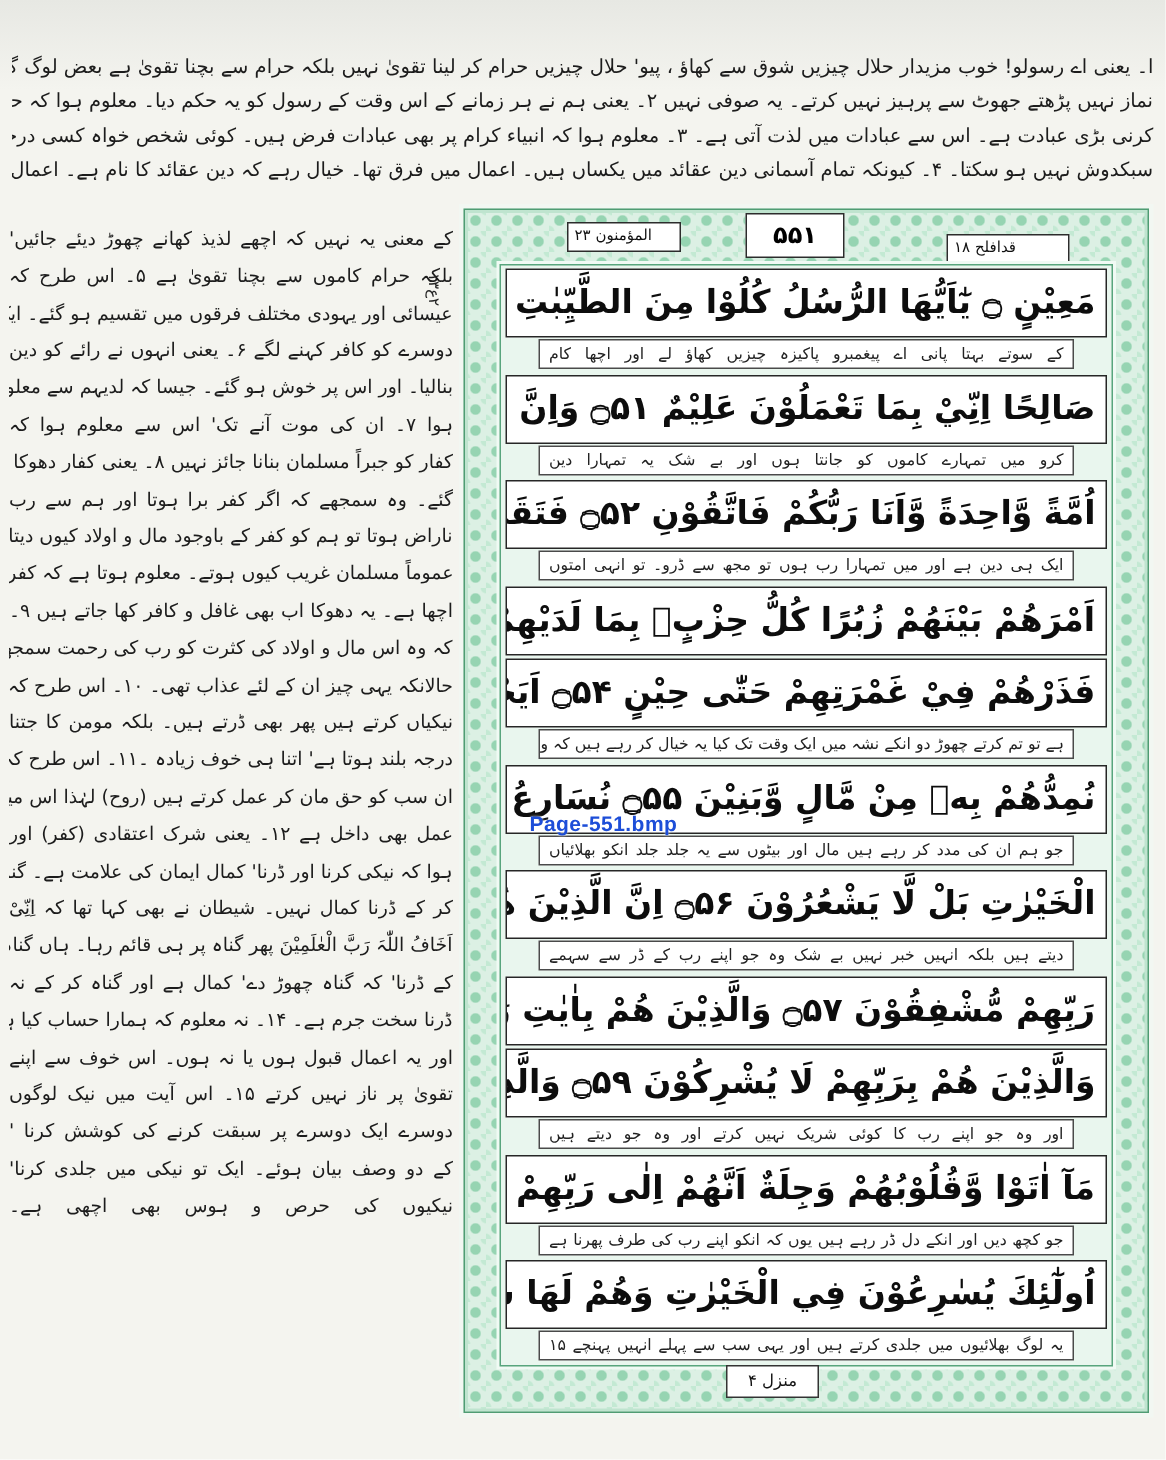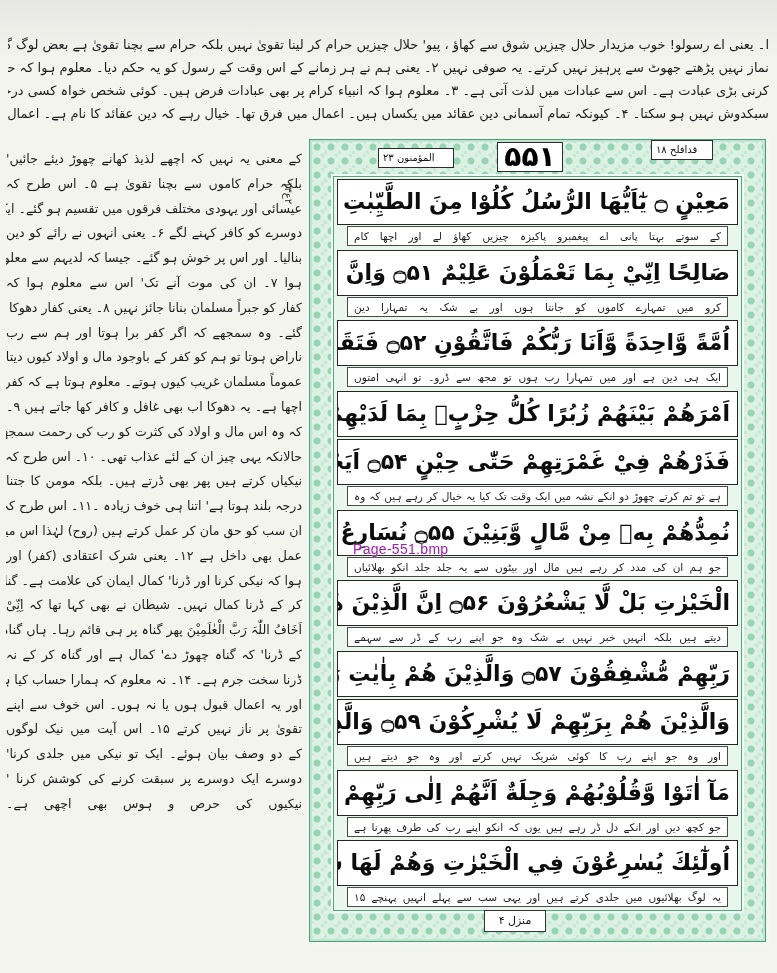--- a/index.html
+++ b/index.html
@@ -43,51 +43,51 @@
     background:#e9f6ee;border:1px solid #58a57d;box-shadow:0 0 0 2px #f0faf4;
     padding:2px 3px;box-sizing:border-box;
     display:flex;flex-direction:column;justify-content:space-between;
   }
   
   .hdr-box{
     position:absolute;background:#fff;border:1px solid #2c2c2c;
     font-size:10px;line-height:18px;text-align:left;color:#111;
     direction:rtl;white-space:nowrap;padding:0 4px;box-sizing:border-box;
   }
-  .hdr-juz{top:0;right:52px;width:62px;height:20px;}
+  .hdr-juz{top:16px;right:52px;width:82px;height:20px;}
   .hdr-surah{top:8px;left:68px;width:76px;height:20px;}
   .hdr-page-number{
     position:absolute;top:2px;right:202px;width:64px;height:28px;
     background:#fff;border:1px solid #2c2c2c;text-align:center;
-    font-size:28px;line-height:27px;font-weight:bold;color:#000;
+    font-size:16px;line-height:27px;font-weight:bold;color:#000;
   }
   
   .ayah-row{
     background:#fff;border:1px solid #262626;
     font-size:22px;font-weight:bold;color:#0d0d0d;
     height:44px;line-height:44px;
     direction:rtl;text-align:justify;text-align-last:justify;
     padding:0 7px;white-space:nowrap;overflow:hidden;
   }
   .tarjuma-row{
-    background:#fff;border:1px solid #4a4a4a;margin:1px 10px;
+    background:#fff;border:1px solid #4a4a4a;margin:1px 22px;
     font-size:10.5px;color:#222;height:18px;line-height:18px;
     direction:rtl;text-align:justify;text-align-last:justify;
     padding:0 6px;white-space:nowrap;overflow:hidden;
   }
   .manzil-tab{
     position:absolute;bottom:9px;right:219px;width:60px;height:20px;
     background:#fff;border:1px solid #333;
     font-size:11px;line-height:19px;text-align:center;color:#111;direction:rtl;
   }
   
   .page-label{
     position:absolute;top:541px;left:353px;
-    font-family:"Liberation Sans",sans-serif;font-weight:normal;
-    font-size:14px;color:#a21caf;direction:ltr;letter-spacing:.3px;
+    font-family:"Liberation Sans",sans-serif;font-weight:bold;
+    font-size:14px;color:#1d4ed8;direction:ltr;letter-spacing:.3px;
     text-shadow:0 0 2px rgba(255,255,255,.8);
   }
 </style>
 </head>
 <body>
 
 <div class="top-notes" id="top-notes">
   <div class="note-line">ا۔ یعنی اے رسولو! خوب مزیدار حلال چیزیں شوق سے کھاؤ ، پیو' حلال چیزیں حرام کر لینا تقویٰ نہیں بلکہ حرام سے بچنا تقویٰ ہے بعض لوگ گوشت نہیں کھاتے مگر</div>
 
   <div class="note-line">نماز نہیں پڑھتے جھوٹ سے پرہیز نہیں کرتے۔ یہ صوفی نہیں ۲۔ یعنی ہم نے ہر زمانے کے اس وقت کے رسول کو یہ حکم دیا۔ معلوم ہوا کہ حلال اور پاکیزہ غذا حاصل</div>
@@ -140,23 +140,23 @@
   <div class="note-line">اَخَافُ اللّٰہَ رَبَّ الْعٰلَمِیْنَ پھر گناہ پر ہی قائم رہا۔ ہاں گناہ کر</div>
 
   <div class="note-line">کے ڈرنا' کہ گناہ چھوڑ دے' کمال ہے اور گناہ کر کے نہ</div>
 
   <div class="note-line">ڈرنا سخت جرم ہے۔ ۱۴۔ نہ معلوم کہ ہمارا حساب کیا ہو</div>
 
   <div class="note-line">اور یہ اعمال قبول ہوں یا نہ ہوں۔ اس خوف سے اپنے</div>
 
   <div class="note-line">تقویٰ پر ناز نہیں کرتے ۱۵۔ اس آیت میں نیک لوگوں</div>
 
+  <div class="note-line">دوسرے ایک دوسرے پر سبقت کرنے کی کوشش کرنا '</div>
+
   <div class="note-line">کے دو وصف بیان ہوئے۔ ایک تو نیکی میں جلدی کرنا'</div>
-
-  <div class="note-line">دوسرے ایک دوسرے پر سبقت کرنے کی کوشش کرنا '</div>
 
   <div class="note-line">نیکیوں کی حرص و ہوس بھی اچھی ہے۔</div>
 </div>
 
 <div class="ruku-marker">۲ع۱۳</div>
 
 <div class="quran-frame">
   <div class="hdr-box hdr-juz">قدافلح ۱۸</div>
   <div class="hdr-page-number">۵۵۱</div>
   <div class="hdr-box hdr-surah">المؤمنون ۲۳</div>

